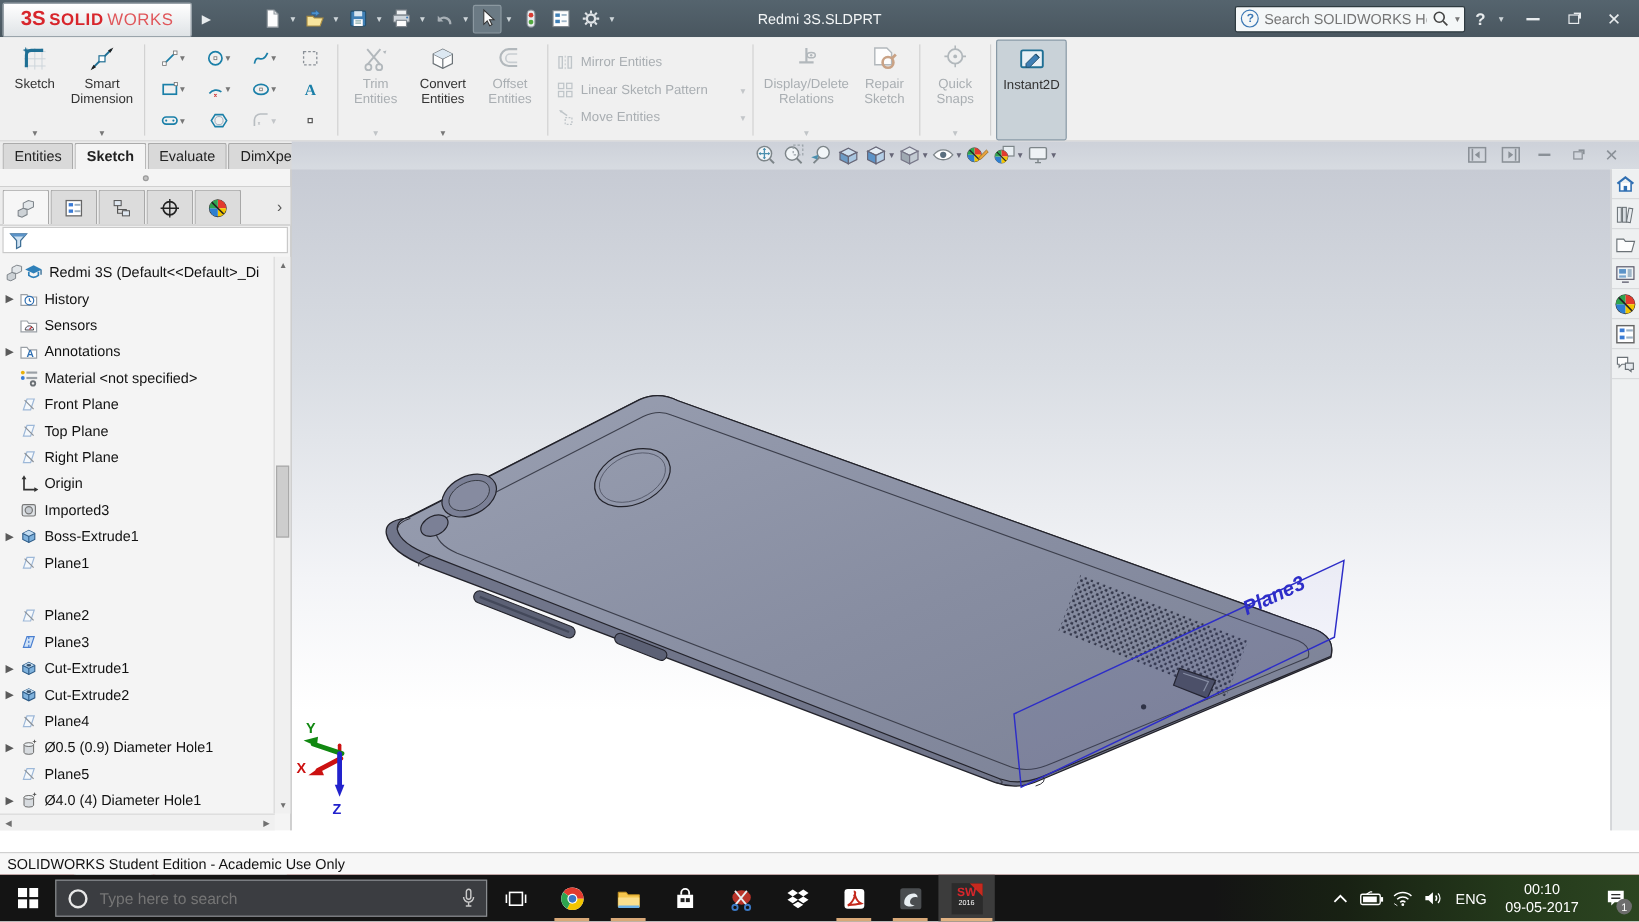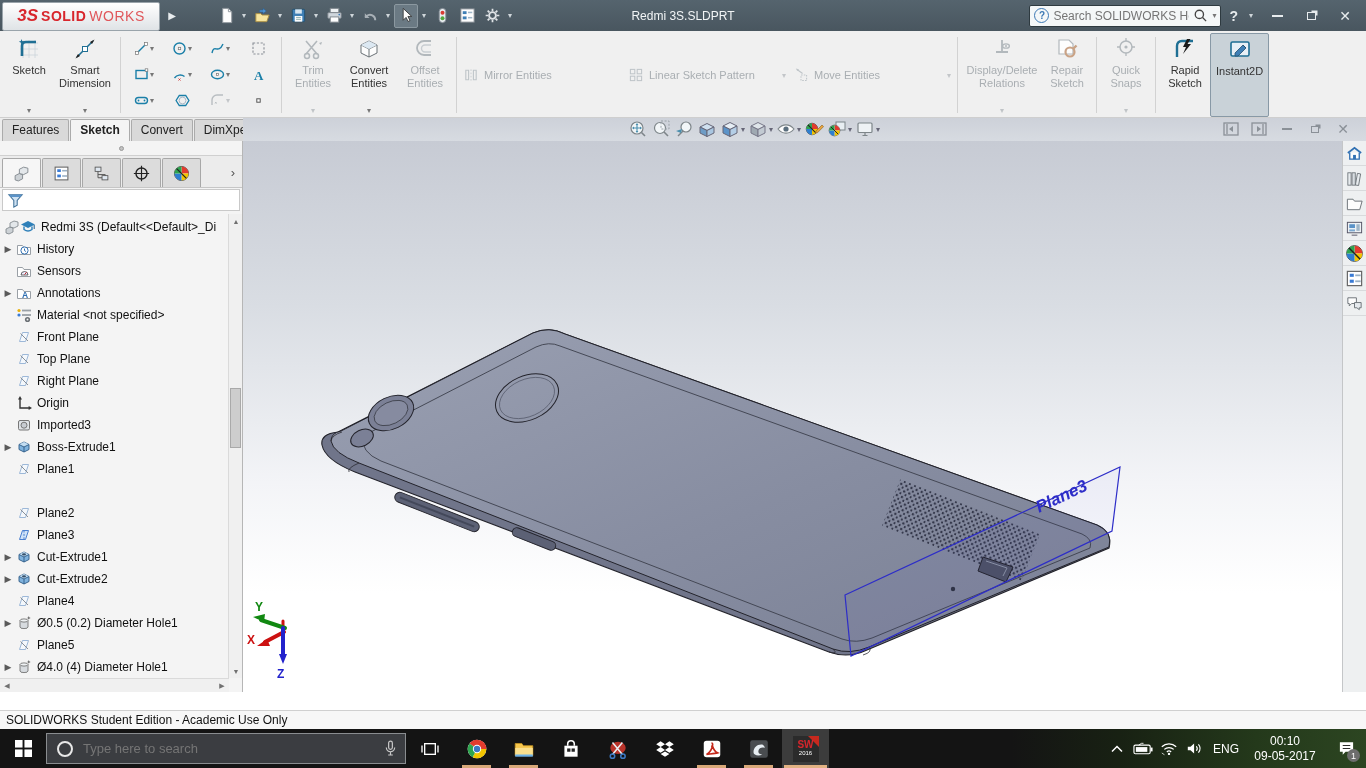--- a/index.html
+++ b/index.html
@@ -3,21 +3,21 @@
 <meta charset="utf-8">
 <style>
   *{box-sizing:border-box;margin:0;padding:0}
   html,body{width:1366px;height:768px;overflow:hidden}
   body{position:relative;font-family:"Liberation Sans",sans-serif;font-size:12px;background:#fff;color:#222}
   .abs{position:absolute}
 
   
   #titlebar{left:0;top:0;width:1366px;height:31px;background:linear-gradient(#55646e,#49565f);display:flex;align-items:center}
   .tb-logo{width:158px;height:29px;margin:1px 0 0 2px;background:linear-gradient(#ffffff,#dfe3e6);border:1px solid #9aa4ab;border-radius:2px;display:flex;align-items:center;justify-content:center;gap:3px}
-  .tb-logo .l3s{font-style:italic;font-weight:bold;font-size:17px;color:#d8262c}
+  .tb-logo .l3s{font-weight:bold;font-size:17px;color:#d8262c}
   .tb-logo .lsolid{font-weight:bold;font-size:14px;color:#d8262c;letter-spacing:.5px}
   .tb-logo .lworks{font-weight:normal;font-size:14px;color:#e0575b;letter-spacing:.5px}
   .tb-exp{width:16px;height:22px;margin-left:4px;display:flex;align-items:center;justify-content:center;color:#e8ecee;font-size:10px}
   .tb-ics{display:flex;align-items:center;margin-left:34px;gap:1px}
   .tb-ic{width:24px;height:24px;display:flex;align-items:center;justify-content:center;border-radius:2px}
   .tb-ic.pressed{background:#6b7a84;border:1px solid #8b98a0}
   .dd-l{color:#cfd6da;font-size:8px;width:10px;text-align:center}
   .tb-title{position:absolute;left:50%;transform:translateX(-50%);color:#f2f5f6;font-size:12px;top:9px;white-space:nowrap}
   .tb-right{position:absolute;right:8px;top:0;height:31px;display:flex;align-items:center;gap:8px}
   .tb-search{width:192px;height:22px;background:#f4f7f8;border:1px solid #2e3a40;border-radius:2px;display:flex;align-items:center;padding:0 4px;gap:4px}
@@ -35,21 +35,21 @@
   .bigbtn{display:flex;flex-direction:column;align-items:center;justify-content:flex-start;padding:3px 5px 1px;min-width:50px;color:#333}
   .bigbtn .blab{font-size:11px;text-align:center;line-height:1.15;margin-top:2px}
   .bigbtn .bdd{font-size:8px;color:#777;margin-top:auto;padding-bottom:1px}
   .bigbtn.dis{color:#a9aeb2}
   .bigbtn.dis .bdd{color:#c0c4c7}
   .bigbtn.sel{background:#c9d2d8;border:1px solid #8899a6;border-radius:2px}
   .sgrid{display:grid;grid-template-columns:repeat(4,38px);grid-template-rows:repeat(3,26px);align-items:center;padding-top:2px}
   .sgi{display:flex;align-items:center;justify-content:center;gap:1px}
   .sgi .dd9{font-size:8px;color:#777}
   .sgi .dd9.dis{color:#c3c6c9}
-  .rtxt3{display:flex;flex-direction:row;justify-content:center;gap:7px;padding:0 2px}
+  .rtxt3{display:flex;flex-direction:column;justify-content:center;gap:7px;padding:0 2px}
   .rtrow{display:flex;align-items:center;gap:5px;color:#a9aeb2;font-size:11px;width:158px}
   .rtrow .dd9{margin-left:auto;font-size:8px;color:#c3c6c9}
 
   
   #tabrow{left:0;top:118px;width:243px;height:23px;background:#ececec;display:flex;align-items:flex-end;padding-left:2px}
   .ftab{padding:3px 9px 4px;background:#d9d9d9;border:1px solid #ababab;border-bottom:none;margin-right:1px;font-size:12px;color:#222;border-radius:2px 2px 0 0}
   .ftab.active{background:#f4f4f4;font-weight:bold}
   #vpstrip{left:243px;top:118px;width:1123px;height:23px;background:linear-gradient(#cdd1d9,#d7dbe1)}
   #headsup{position:absolute;left:385px;top:1px;display:flex;align-items:center;gap:3px}
   .hic{display:flex;align-items:center;gap:1px}
@@ -703,38 +703,32 @@
   </div>
   <div class="rsep"></div>
   <div class="bigbtn dis">
     <svg width="26" height="26" viewBox="0 0 26 26">
         <use href="#rb-qsnaps"></use>
       </svg>
     <span class="blab" style="width:38px">Quick Snaps</span>
       <span class="bdd">▾</span>
   </div>
   <div class="rsep"></div>
-  <div class="bigbtn">
-    <svg width="26" height="26" viewBox="0 0 26 26">
-        <use href="#rb-rapid"></use>
-      </svg>
-    <span class="blab" style="width:40px">Rapid Sketch</span>
-  </div>
   <div class="bigbtn sel">
     <svg width="26" height="26" viewBox="0 0 26 26">
         <use href="#rb-instant2d"></use>
       </svg>
     <span class="blab">Instant2D</span>
   </div>
 </div>
 
 <div id="tabrow" class="abs">
-  <div class="ftab">Features</div>
+  <div class="ftab">Entities</div>
   <div class="ftab active">Sketch</div>
-  <div class="ftab">Convert</div>
+  <div class="ftab">Evaluate</div>
   <div class="ftab">DimXpert</div>
 </div>
 <div id="vpstrip" class="abs">
   <div id="headsup">
     <div class="hic">
         <svg width="20" height="20" viewBox="0 0 20 20">
           <use href="#h-zoomfit"></use>
         </svg>
       </div>
     <div class="hic">
@@ -1048,21 +1042,21 @@
         <svg class="tico" viewBox="0 0 16 16">
           <use href="#i-plane"></use>
         </svg>
         <span class="tlab">Plane4</span>
       </div>
     <div class="trow" style="top:398px">
         <span class="texp">▶</span>
         <svg class="tico" viewBox="0 0 16 16">
           <use href="#i-hole"></use>
         </svg>
-        <span class="tlab">Ø0.5 (0.2) Diameter Hole1</span>
+        <span class="tlab">Ø0.5 (0.9) Diameter Hole1</span>
       </div>
     <div class="trow" style="top:420px">
         <span class="tnoexp"></span>
         <svg class="tico" viewBox="0 0 16 16">
           <use href="#i-plane"></use>
         </svg>
         <span class="tlab">Plane5</span>
       </div>
     <div class="trow" style="top:442px">
         <span class="texp">▶</span>

